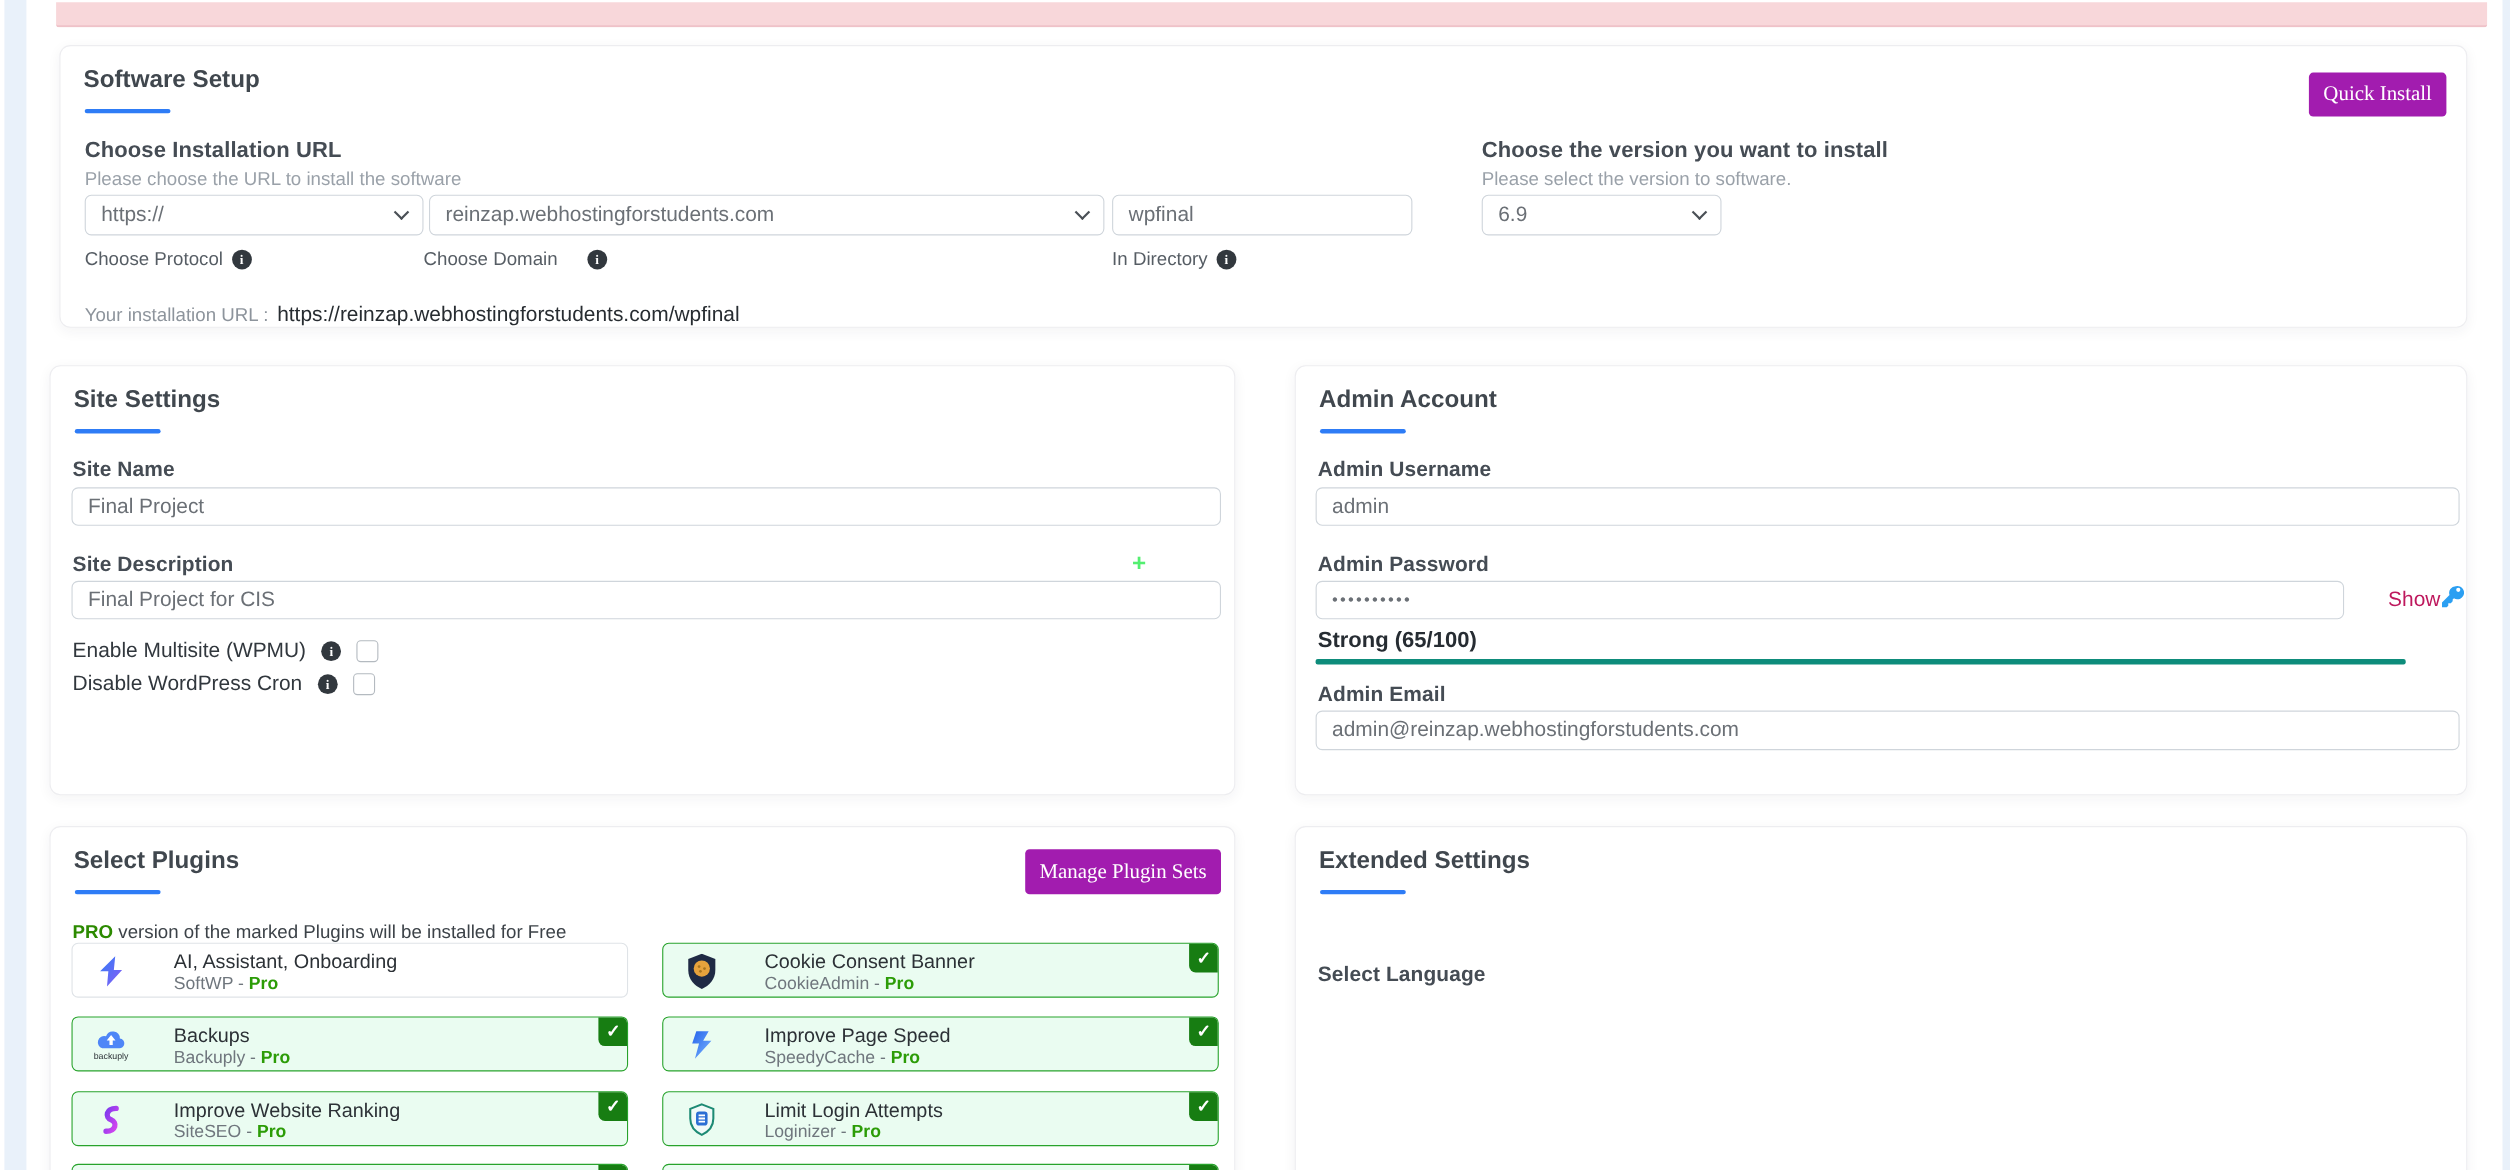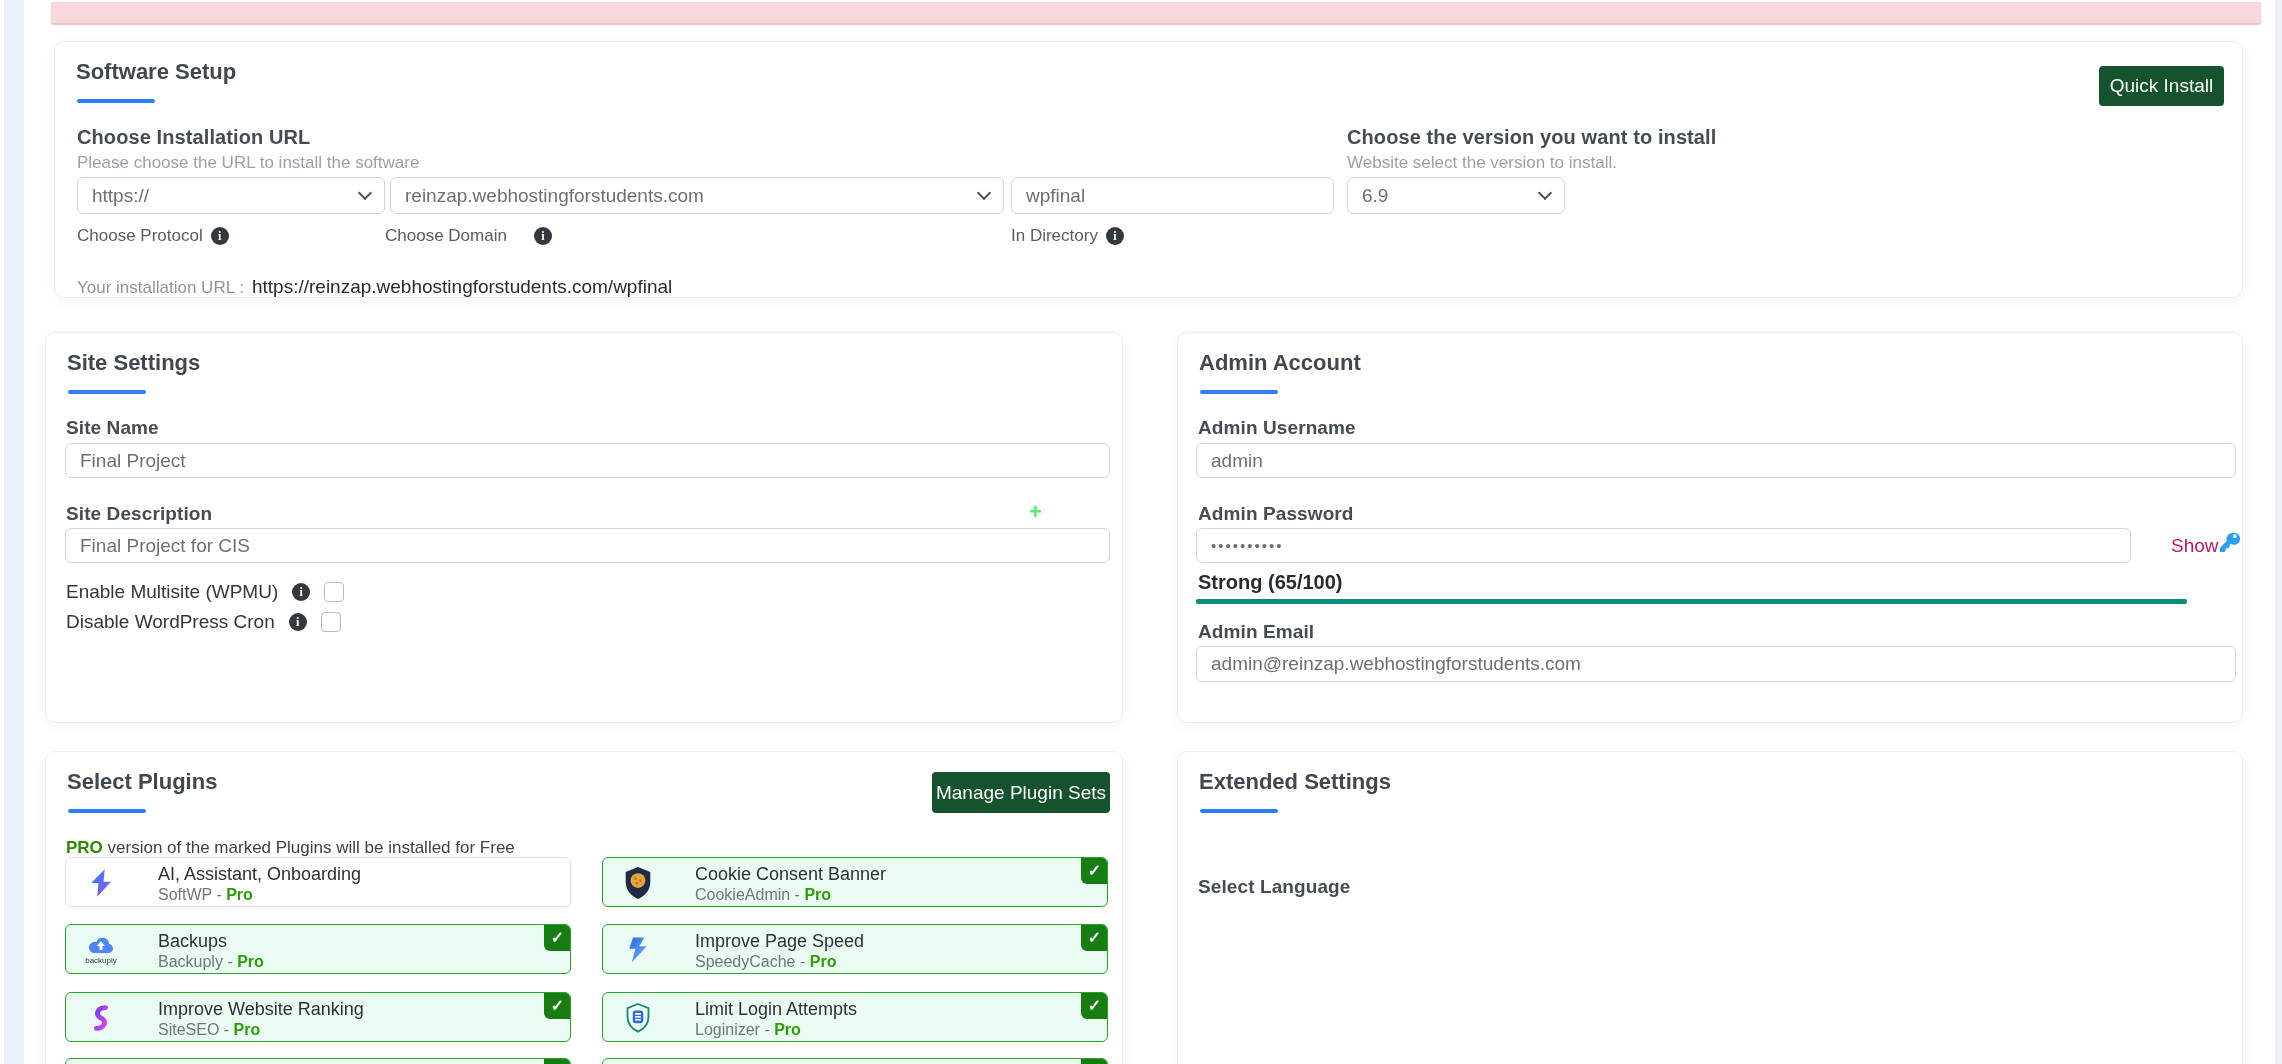--- a/index.html
+++ b/index.html
@@ -42,22 +42,22 @@
   .selbox { display: flex; align-items: center; justify-content: space-between; cursor: pointer; }
   .chev { width: 10px; height: 10px; border-right: 2px solid #4a5056; border-bottom: 2px solid #4a5056; transform: rotate(45deg); margin-top: -5px; flex: none; }
 
   .info-dot {
     display: inline-flex; width: 18px; height: 18px; border-radius: 50%;
     background: #32383e; color: #fff; font-size: 12px; font-weight: bold;
     align-items: center; justify-content: center; font-family: "Liberation Serif", serif;
   }
 
   .btn-primary {
-    position: absolute; background: #14532d; color: #fff; border: none; border-radius: 4px;
-    font-size: 19px; font-family: Liberation Sans, sans-serif; cursor: pointer;
+    position: absolute; background: #a21caf; color: #fff; border: none; border-radius: 4px;
+    font-size: 19px; font-family: Liberation Serif, serif; cursor: pointer;
     display: flex; align-items: center; justify-content: center;
   }
 
   .result-line { position: absolute; left: 22px; top: 214px; font-size: 17px; color: #8d949c; display: flex; align-items: baseline; gap: 8px; }
   .result-line .url-value { font-size: 19px; color: #272c31; margin-top: 20px; }
 
   .check-row { position: absolute; display: flex; align-items: center; gap: 14px; font-size: 19px; color: #31373d; }
   .checkbox-empty { width: 20px; height: 20px; border: 1.5px solid #b4bac0; border-radius: 4px; background: #fff; cursor: pointer; }
 
   .green-plus { position: absolute; left: 983px; top: 166px; color: #53ef70; font-size: 22px; font-weight: bold; }
@@ -104,42 +104,42 @@
   <div class="help-text" style="left:22px; top:111px;">Please choose the URL to install the software</div>
 
   <div class="selbox" style="left:22px; top:135px; width:308px;">
     <span>https://</span>
     <span class="chev"></span>
   </div>
   <div class="selbox" style="left:335px; top:135px; width:614px;">
     <span>reinzap.webhostingforstudents.com</span>
     <span class="chev"></span>
   </div>
-  <input class="tbox" style="left: 956px; top: 135px; width: 323px;" value="wpfinal">
+  <input class="tbox" style="left: 956px; top: 135px; width: 273px;" value="wpfinal">
 
   <div class="small-label" style="left:22px; top:184px;">
     <span>Choose Protocol</span>
     <span class="info-dot">i</span>
   </div>
   <div class="small-label" style="left:330px; top:184px;gap:27px;">
     <span>Choose Domain</span>
     <span class="info-dot">i</span>
   </div>
   <div class="small-label" style="left:956px; top:184px;">
     <span>In Directory</span>
     <span class="info-dot">i</span>
   </div>
 
   <div class="result-line">
     <span>Your installation URL :</span>
     <span class="url-value">https://reinzap.webhostingforstudents.com/wpfinal</span>
   </div>
 
   <div class="field-label" style="left:1292px; top:84px;">Choose the version you want to install</div>
-  <div class="help-text" style="left:1292px; top:111px;">Website select the version to install.</div>
+  <div class="help-text" style="left:1292px; top:111px;">Please select the version to software.</div>
   <div class="selbox" style="left:1292px; top:135px; width:218px;">
     <span>6.9</span>
     <span class="chev"></span>
   </div>
 </section>
 
 <section class="card" id="card-site">
   <h2 class="section-title">Site Settings</h2>
   <div class="title-underline"></div>
 

